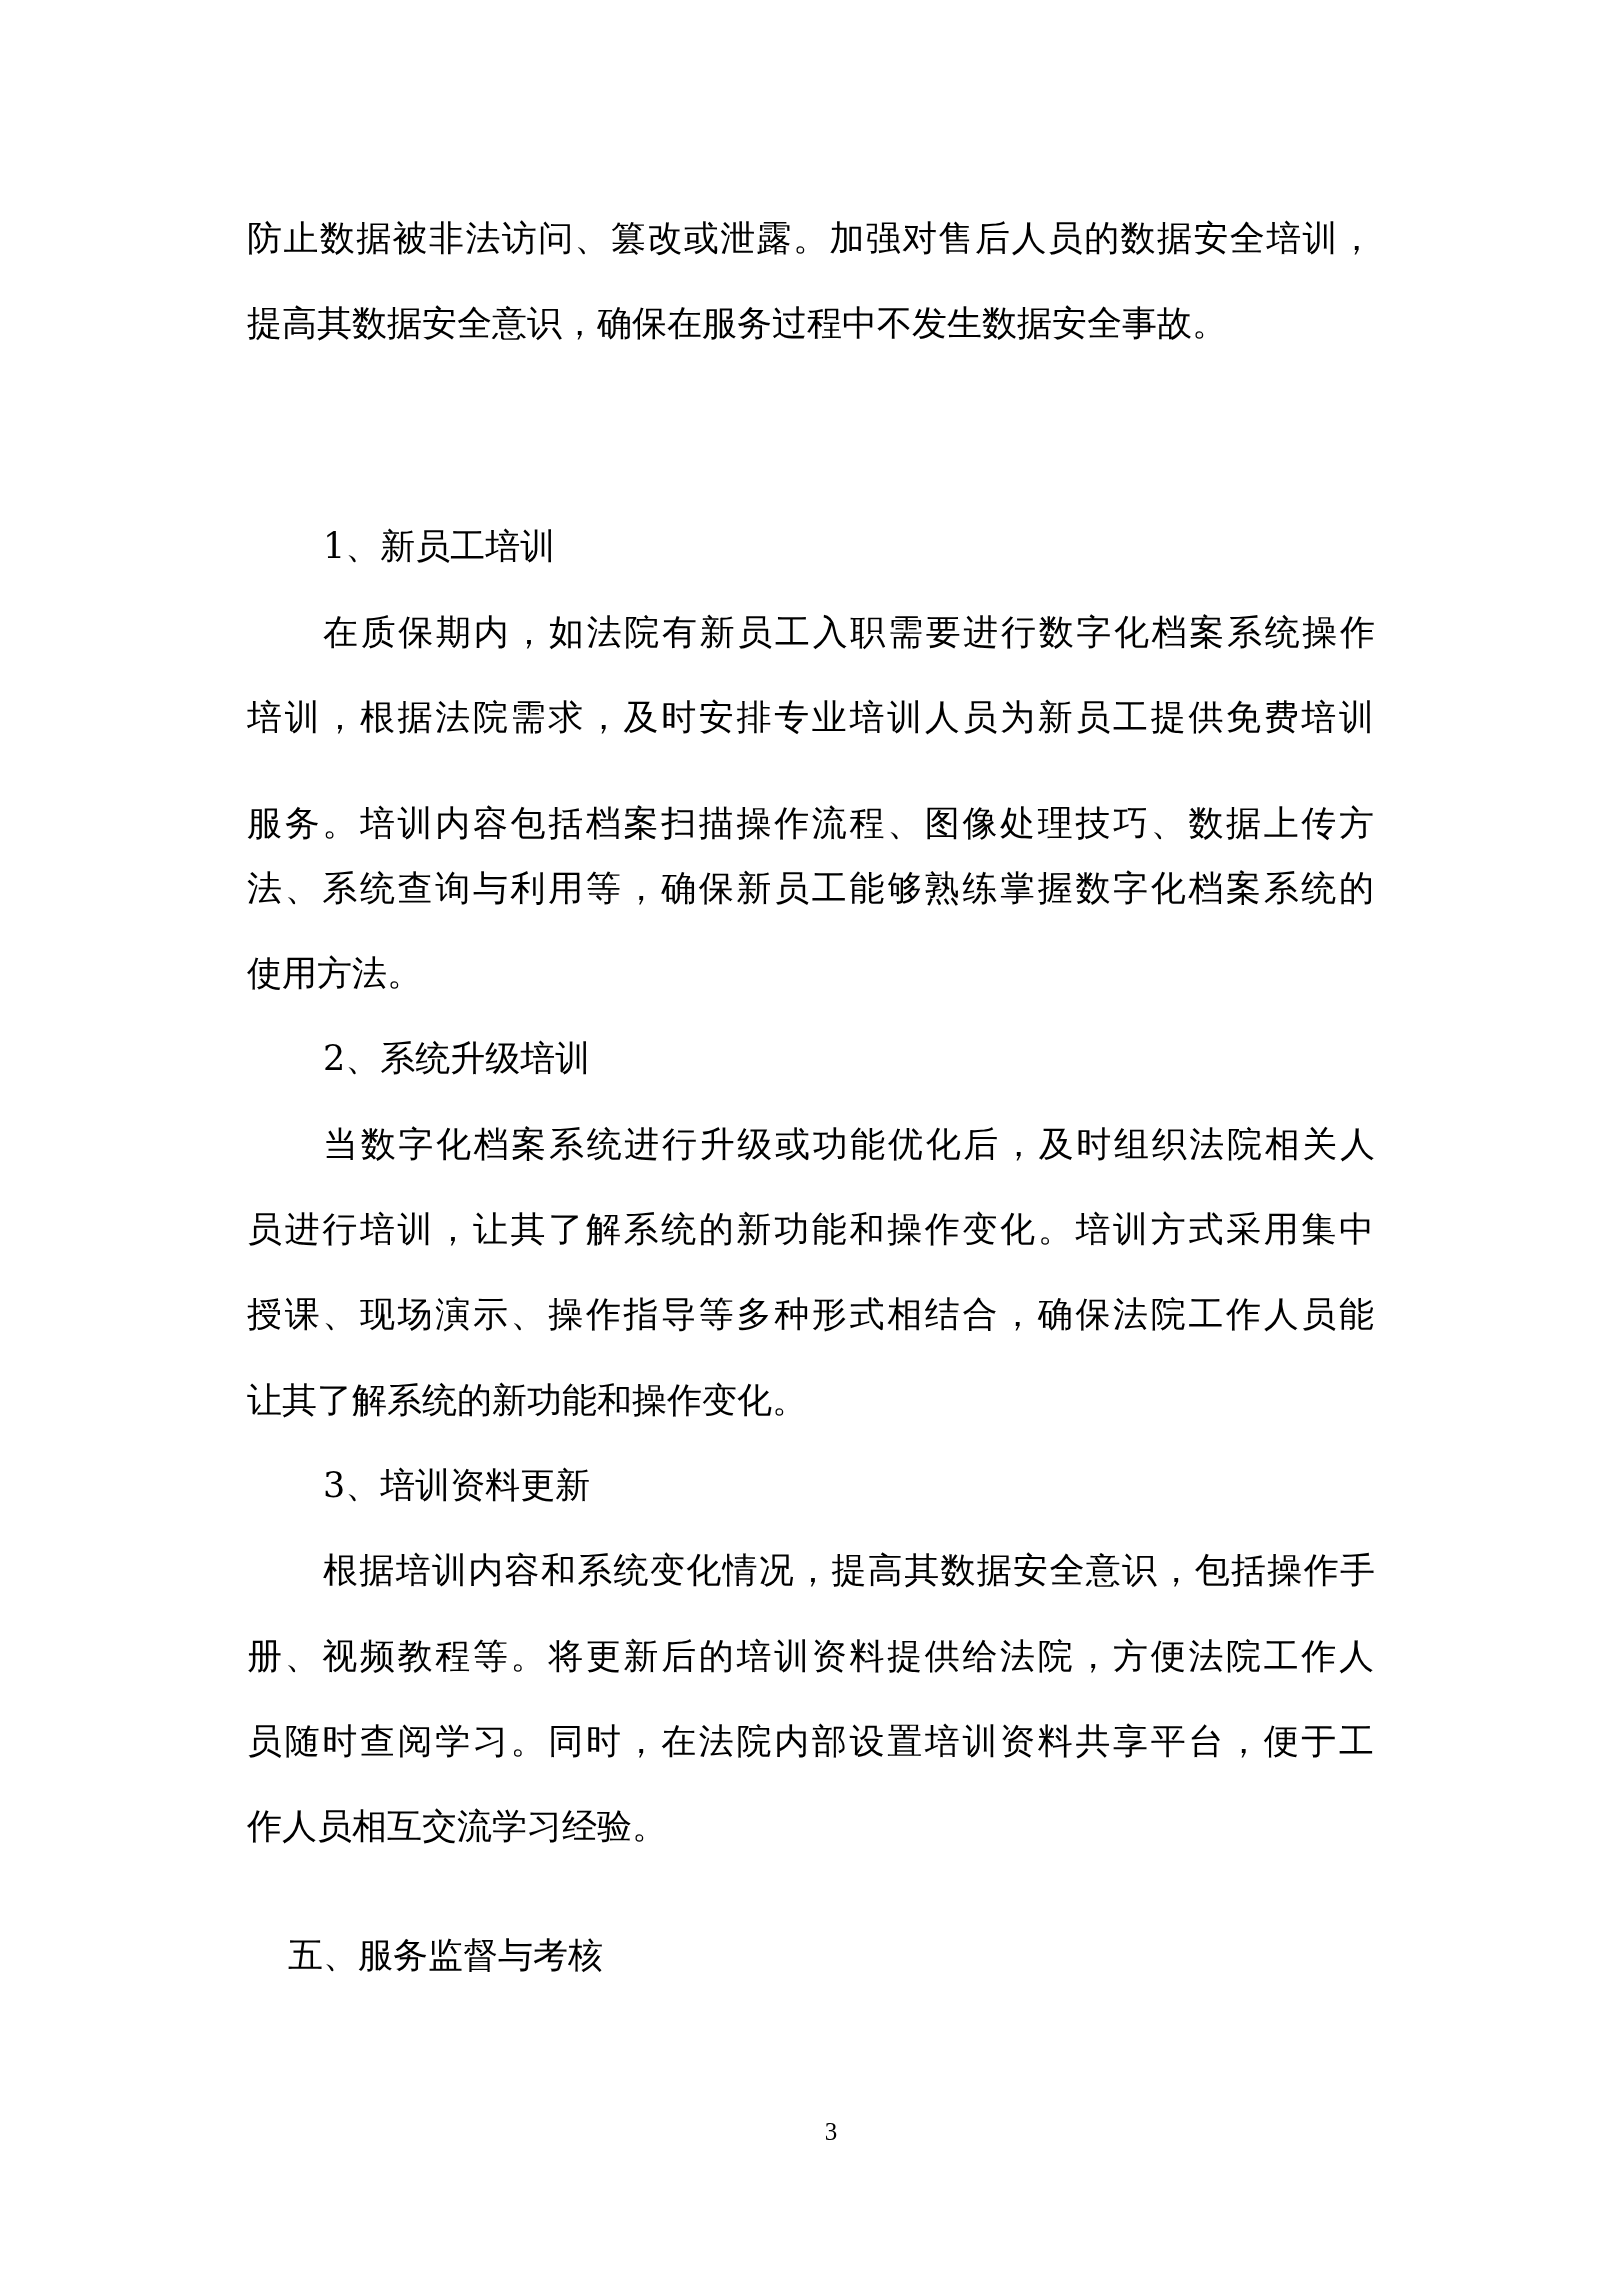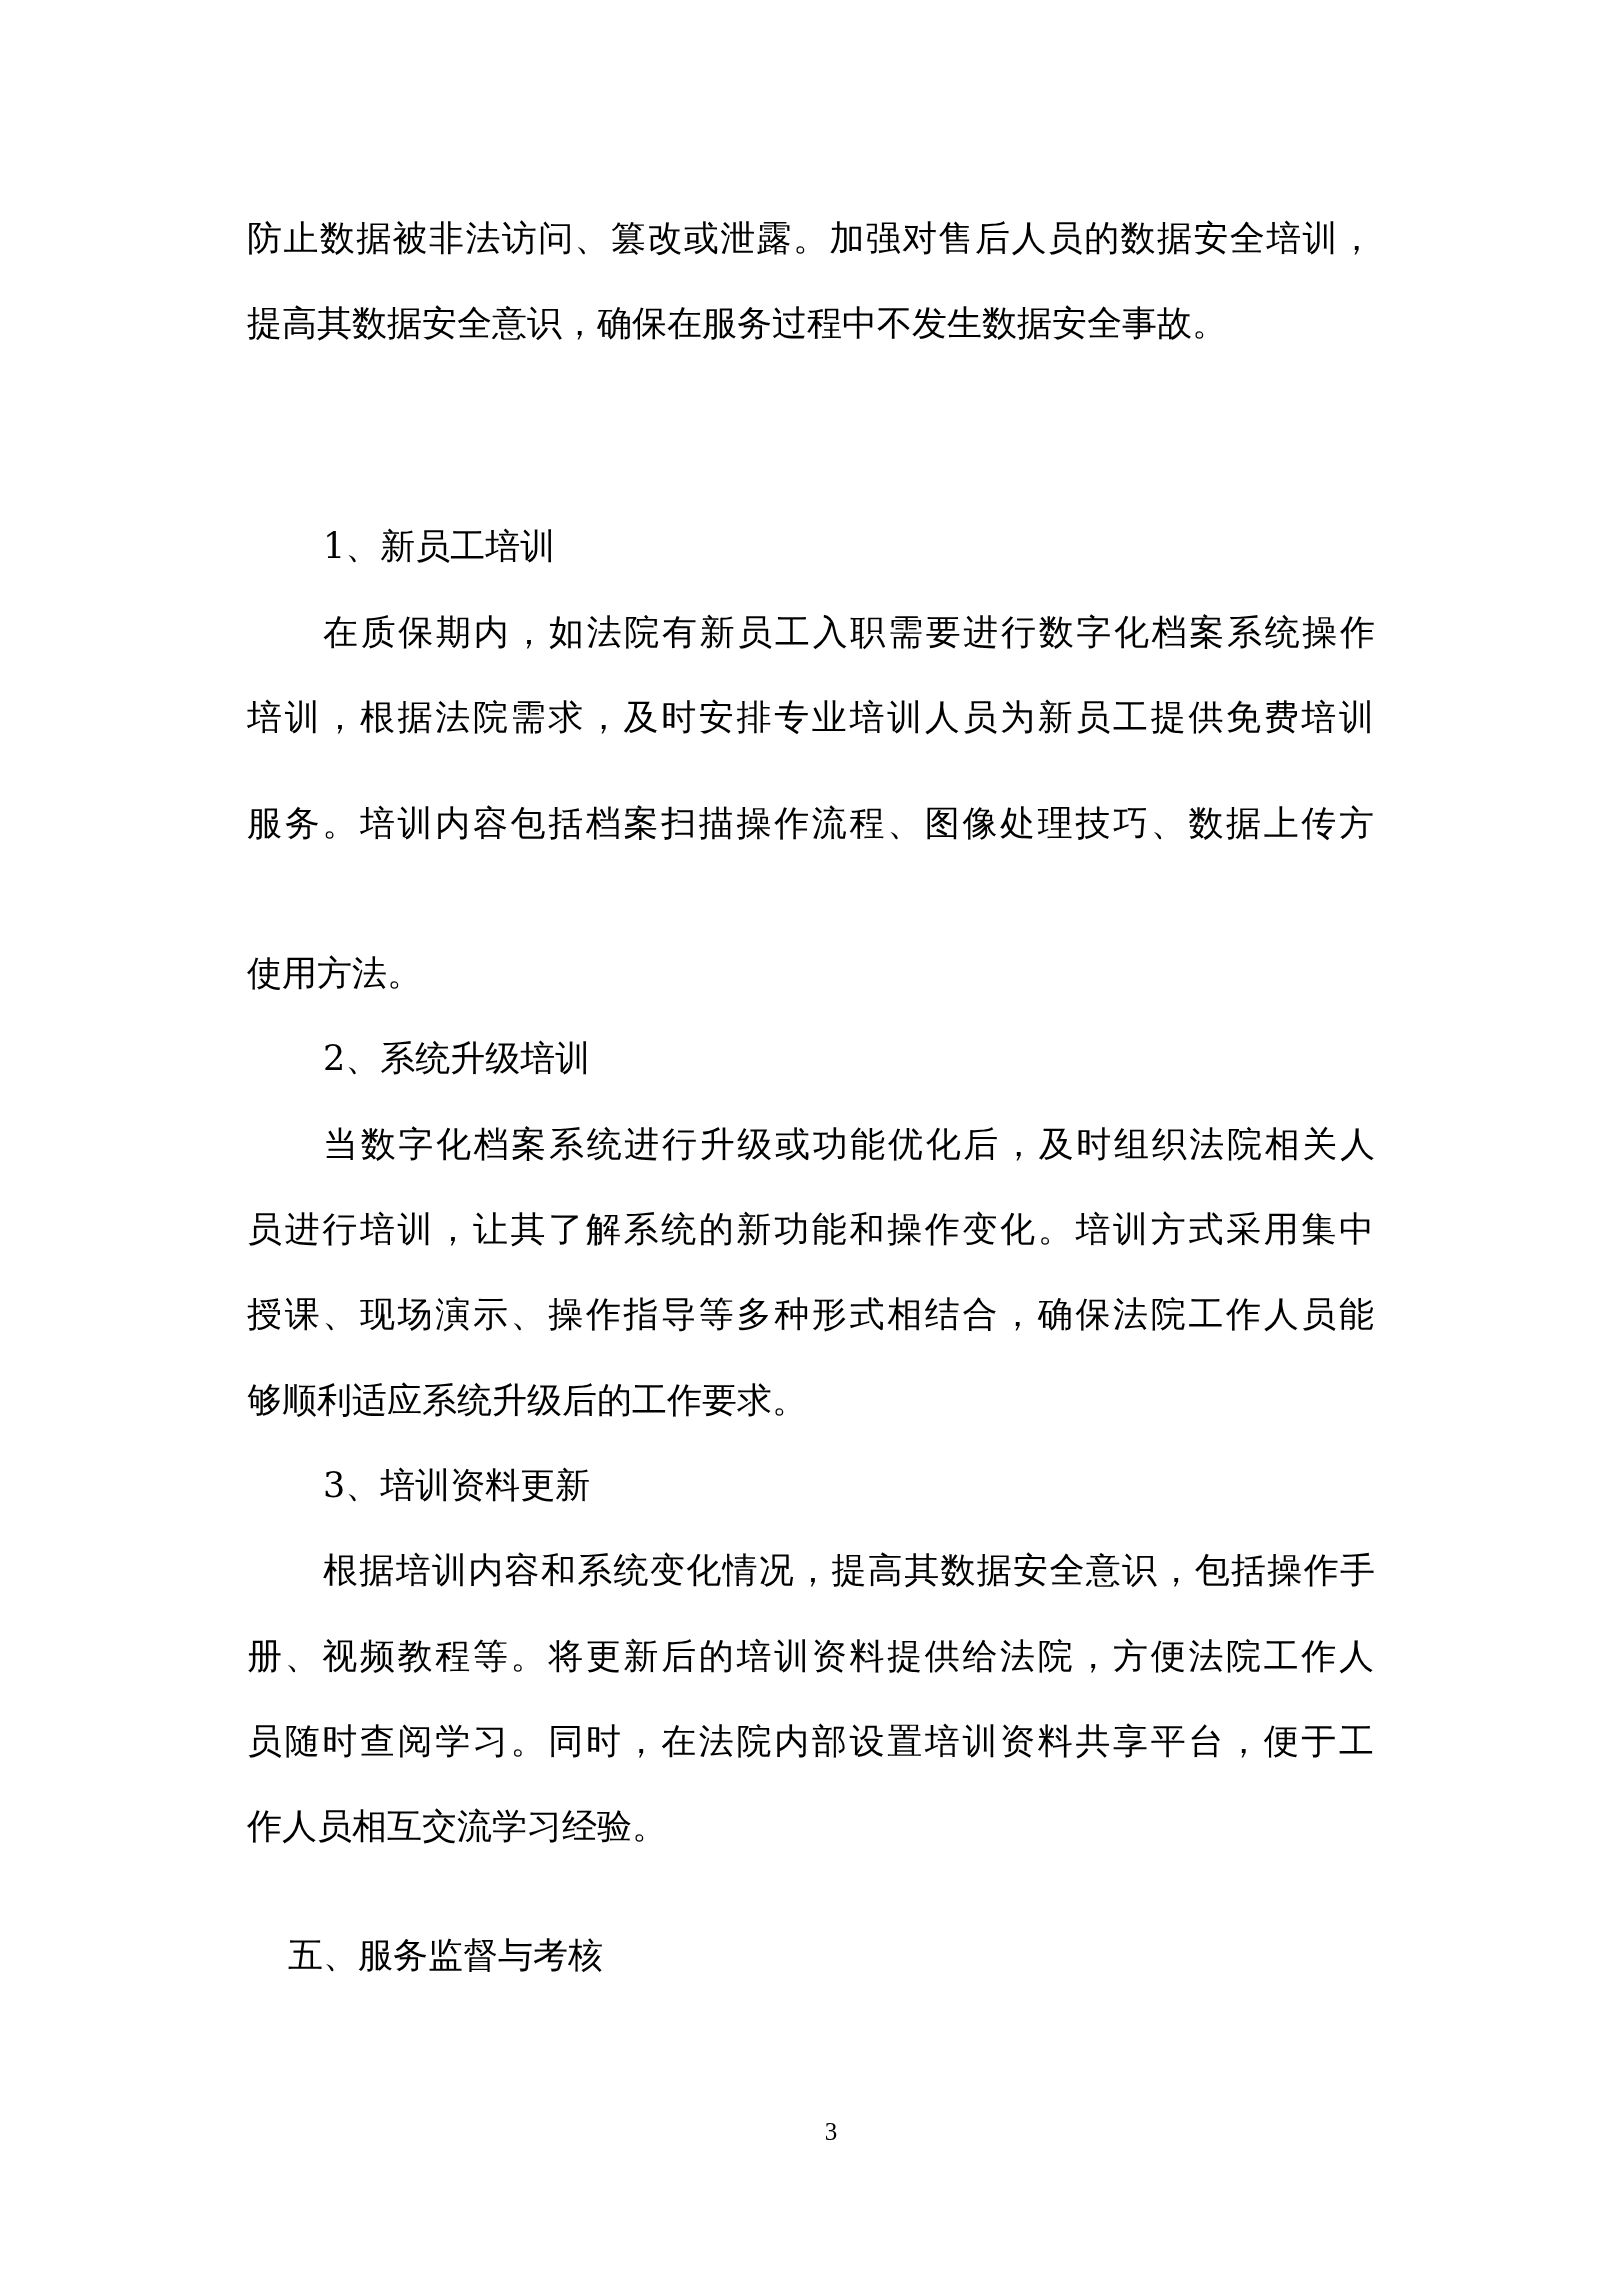--- a/index.html
+++ b/index.html
@@ -65,27 +65,28 @@
 <div class="page">
 
   <div class="line justify" style="top:215px;">防止数据被非法访问、篡改或泄露。加强对售后人员的数据安全培训，</div>
   <div class="line" style="top:300px;">提高其数据安全意识，确保在服务过程中不发生数据安全事故。</div>
 
 
   <div class="line subheading" style="top:523px;">1、新员工培训</div>
   <div class="line indent justify" style="top:609px;">在质保期内，如法院有新员工入职需要进行数字化档案系统操作</div>
   <div class="line justify" style="top:694px;">培训，根据法院需求，及时安排专业培训人员为新员工提供免费培训</div>
   <div class="line justify" style="top:780px;margin-top:20px;">服务。培训内容包括档案扫描操作流程、图像处理技巧、数据上传方</div>
+  <div class="line justify" style="top:865px;">法、系统查询与利用等，确保新员工能够熟练掌握数字化档案系统的</div>
   <div class="line" style="top:950px;">使用方法。</div>
 
   <div class="line subheading" style="top:1035px;">2、系统升级培训</div>
   <div class="line indent justify" style="top:1121px;">当数字化档案系统进行升级或功能优化后，及时组织法院相关人</div>
   <div class="line justify" style="top:1206px;">员进行培训，让其了解系统的新功能和操作变化。培训方式采用集中</div>
   <div class="line justify" style="top:1291px;">授课、现场演示、操作指导等多种形式相结合，确保法院工作人员能</div>
-  <div class="line" style="top:1377px;">够顺利适应系统升级后的工作要求。</div>
+  <div class="line" style="top:1377px;">让其了解系统的新功能和操作变化。</div>
 
   <div class="line subheading" style="top:1462px;">3、培训资料更新</div>
   <div class="line indent justify" style="top:1547px;">根据培训内容和系统变化情况，提高其数据安全意识，包括操作手</div>
   <div class="line justify" style="top:1633px;">册、视频教程等。将更新后的培训资料提供给法院，方便法院工作人</div>
   <div class="line justify" style="top:1718px;">员随时查阅学习。同时，在法院内部设置培训资料共享平台，便于工</div>
   <div class="line" style="top:1803px;">作人员相互交流学习经验。</div>
 
   <div class="line heading" style="top:1932px;margin-left:41px;">五、服务监督与考核</div>
 
   <div class="page-number">3</div>

